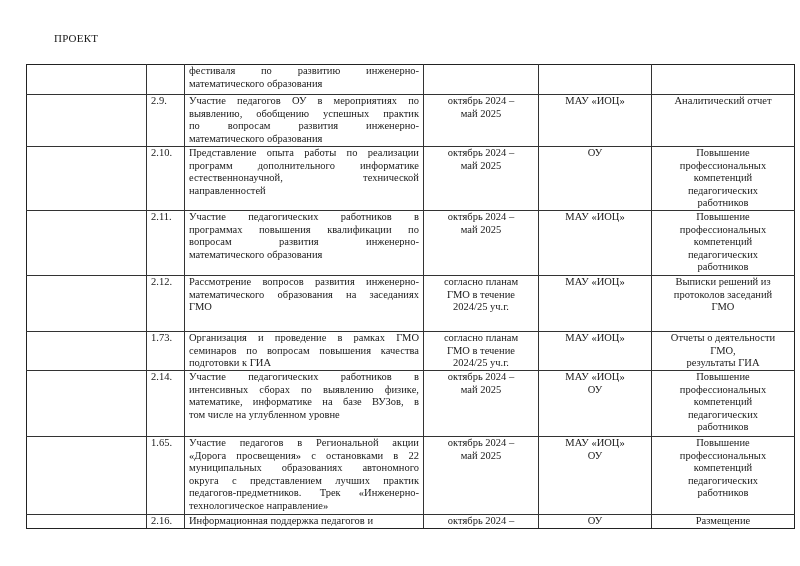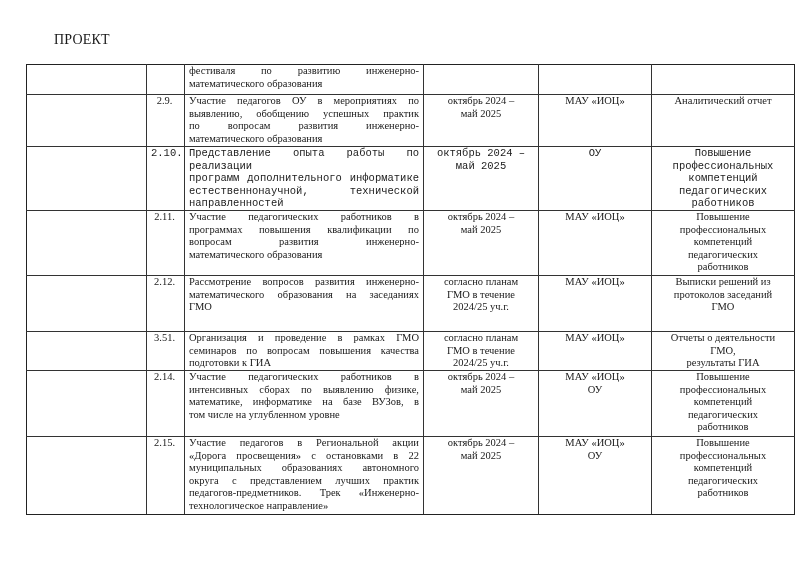--- a/index.html
+++ b/index.html
@@ -1,25 +1,25 @@
 <!DOCTYPE html>
 <html><head>
 <meta charset="utf-8">
 <style>
   html, body { margin: 0; padding: 0; background: #ffffff; }
   body { width: 800px; height: 566px; position: relative; overflow: hidden;
          font-family: "Liberation Serif", "DejaVu Serif", serif; color: #1a1a1a; }
-  .page-label { position: absolute; left: 54px; top: 32px; font-size: 14px; letter-spacing: 0.2px; }
+  .page-label { position: absolute; left: 54px; top: 32px; font-size: 11px; letter-spacing: 0.2px; }
   table.plan { position: absolute; left: 26px; top: 64px; width: 743px;
                border-collapse: collapse; table-layout: fixed; font-size: 10.5px; line-height: 12.6px; }
   table.plan td { border: 1px solid #333; vertical-align: top; padding: 0 4px; }
   table.plan tr:first-child td { border-top: 1.5px solid #222; }
   table.plan tr:last-child td { border-bottom: 1.5px solid #222; }
   td.c0 { width: 111px; border-left: 1.5px solid #222 !important; }
-  td.cnum { width: 27px; text-align: center; padding-right: 6px !important; }
+  td.cnum { width: 27px; text-align: left; padding-right: 6px !important; }
   td.cdesc { width: 230px; text-align: justify; text-align-last: left; }
   td.cdate { width: 106px; text-align: center; }
   td.cresp { width: 104px; text-align: center; }
   td.cres { width: 134px; text-align: center; border-right: 1.5px solid #222 !important; }
   .ln { display: block; }
   .just { text-align-last: justify; }
 </style>
 </head>
 <body>
 
@@ -51,21 +51,21 @@
           <span class="ln">октябрь 2024 –</span>
           <span class="ln">май 2025</span>
         </td>
         <td class="cresp">
           <span class="ln">МАУ «ИОЦ»</span>
         </td>
         <td class="cres">
           <span class="ln">Аналитический отчет</span>
         </td>
       </tr>
-      <tr style="height: 49px; font-family: Liberation Mono, monospace;">
+      <tr style="height: 49px;">
         <td class="c0"></td>
         <td class="cnum">2.10.</td>
         <td class="cdesc">
           <span class="ln just">Представление опыта работы по реализации</span>
           <span class="ln just">программ дополнительного информатике</span>
           <span class="ln just">естественнонаучной, технической</span>
           <span class="ln">направленностей</span>
         </td>
         <td class="cdate">
           <span class="ln">октябрь 2024 –</span>
@@ -123,21 +123,21 @@
           <span class="ln">МАУ «ИОЦ»</span>
         </td>
         <td class="cres">
           <span class="ln">Выписки решений из</span>
           <span class="ln">протоколов заседаний</span>
           <span class="ln">ГМО</span>
         </td>
       </tr>
       <tr style="height: 39px;">
         <td class="c0"></td>
-        <td class="cnum">3.51.</td>
+        <td class="cnum">1.73.</td>
         <td class="cdesc">
           <span class="ln just">Организация и проведение в рамках ГМО</span>
           <span class="ln just">семинаров по вопросам повышения качества</span>
           <span class="ln">подготовки к ГИА</span>
         </td>
         <td class="cdate">
           <span class="ln">согласно планам</span>
           <span class="ln">ГМО в течение</span>
           <span class="ln">2024/25 уч.г.</span>
         </td>
@@ -170,21 +170,21 @@
         <td class="cres">
           <span class="ln">Повышение</span>
           <span class="ln">профессиональных</span>
           <span class="ln">компетенций</span>
           <span class="ln">педагогических</span>
           <span class="ln">работников</span>
         </td>
       </tr>
       <tr style="height: 78px;">
         <td class="c0"></td>
-        <td class="cnum">2.15.</td>
+        <td class="cnum">1.65.</td>
         <td class="cdesc">
           <span class="ln just">Участие педагогов в Региональной акции</span>
           <span class="ln just">«Дорога просвещения» с остановками в 22</span>
           <span class="ln just">муниципальных образованиях автономного</span>
           <span class="ln just">округа с представлением лучших практик</span>
           <span class="ln just">педагогов-предметников. Трек «Инженерно-</span>
           <span class="ln">технологическое направление»</span>
         </td>
         <td class="cdate">
           <span class="ln">октябрь 2024 –</span>
@@ -195,14 +195,30 @@
           <span class="ln">ОУ</span>
         </td>
         <td class="cres">
           <span class="ln">Повышение</span>
           <span class="ln">профессиональных</span>
           <span class="ln">компетенций</span>
           <span class="ln">педагогических</span>
           <span class="ln">работников</span>
         </td>
       </tr>
+      <tr style="height: 14px;">
+        <td class="c0"></td>
+        <td class="cnum">2.16.</td>
+        <td class="cdesc">
+          <span class="ln">Информационная поддержка педагогов и</span>
+        </td>
+        <td class="cdate">
+          <span class="ln">октябрь 2024 –</span>
+        </td>
+        <td class="cresp">
+          <span class="ln">ОУ</span>
+        </td>
+        <td class="cres">
+          <span class="ln">Размещение</span>
+        </td>
+      </tr>
     </tbody>
 </table>
 
 </body></html>

